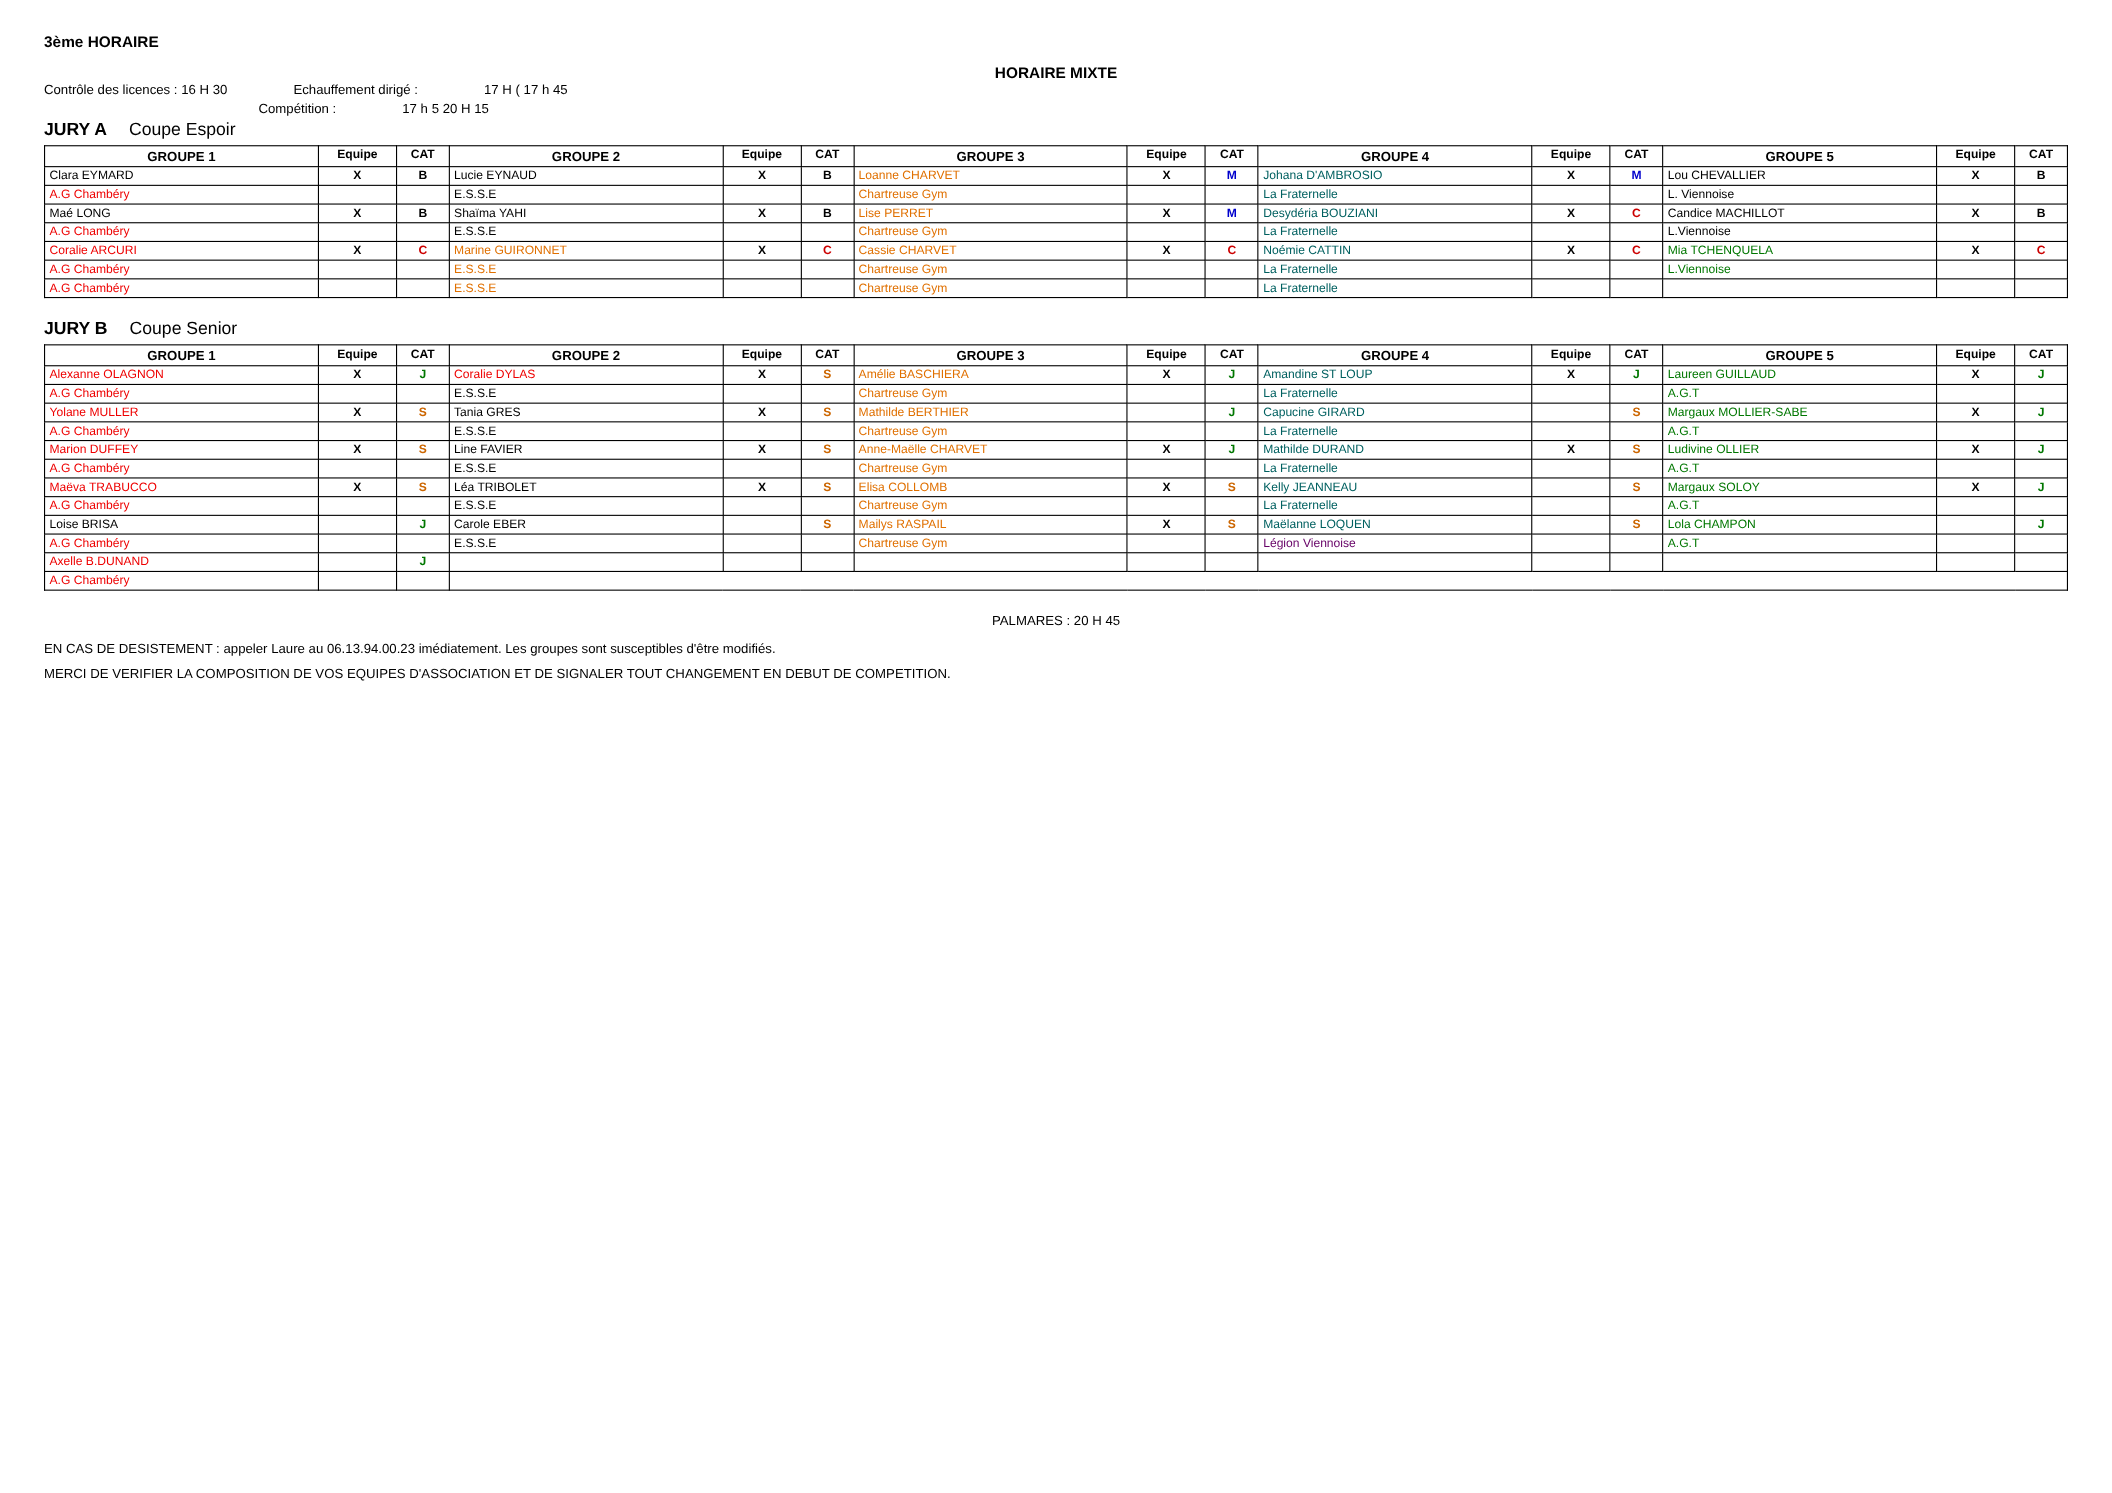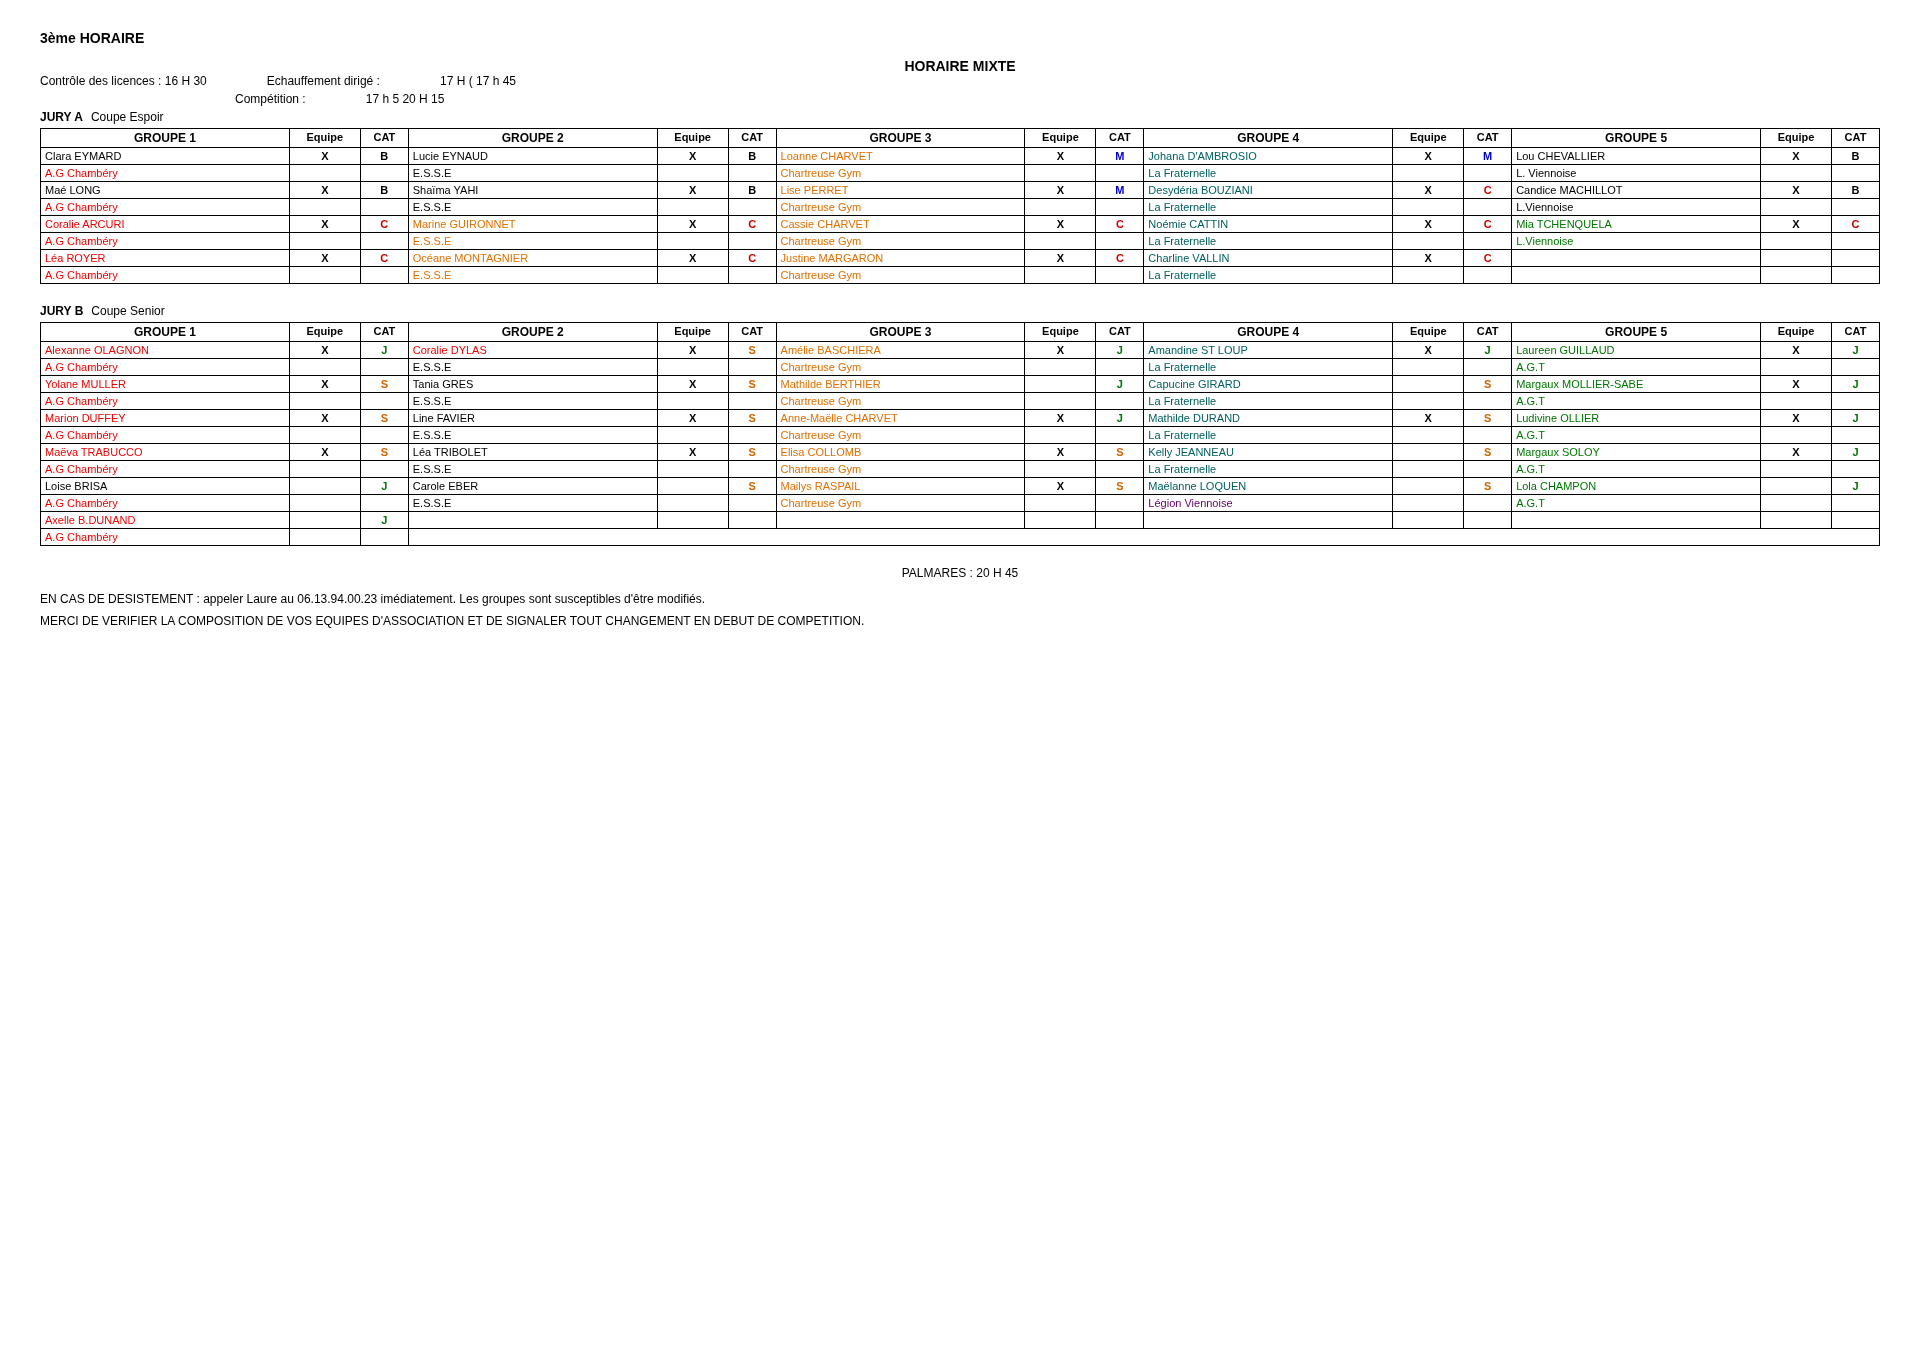--- a/index.html
+++ b/index.html
@@ -22,23 +22,23 @@
       margin-bottom: 0;
     }
     .info-row {
       display: flex;
       gap: 60px;
       margin-bottom: 4px;
       font-size: 12px;
     }
     .jury-header {
       display: flex;
-      gap: 8px;
+      gap: 20px;
       margin: 0 0 4px 0;
-      font-size: 12px;
+      font-size: 16px;
     }
     .jury-label { font-weight: bold; }
     table {
       border-collapse: collapse;
       width: 100%;
       margin-bottom: 20px;
       font-size: 11px;
     }
     table th, table td {
       border: 1px solid #000;
@@ -230,37 +230,20 @@
         <td></td>
         <td></td>
         <td class="name-teal">La Fraternelle</td>
         <td></td>
         <td></td>
         <td class="name-green">L.Viennoise</td>
         <td></td>
         <td></td>
       </tr>
 
-      <tr>
-        <td class="name-cell name-red">Léa ROYER</td>
-        <td class="col-equipe x-mark">X</td>
-        <td class="col-cat cat-red">C</td>
-        <td class="name-cell name-orange">Océane MONTAGNIER</td>
-        <td class="col-equipe x-mark">X</td>
-        <td class="col-cat cat-red">C</td>
-        <td class="name-cell name-orange">Justine MARGARON</td>
-        <td class="col-equipe x-mark">X</td>
-        <td class="col-cat cat-red">C</td>
-        <td class="name-cell name-teal">Charline VALLIN</td>
-        <td class="col-equipe x-mark">X</td>
-        <td class="col-cat cat-red">C</td>
-        <td></td>
-        <td></td>
-        <td></td>
-      </tr>
 
       <tr>
         <td class="name-red">A.G Chambéry</td>
         <td></td>
         <td></td>
         <td class="name-orange">E.S.S.E</td>
         <td></td>
         <td></td>
         <td class="name-orange">Chartreuse Gym</td>
         <td></td>

